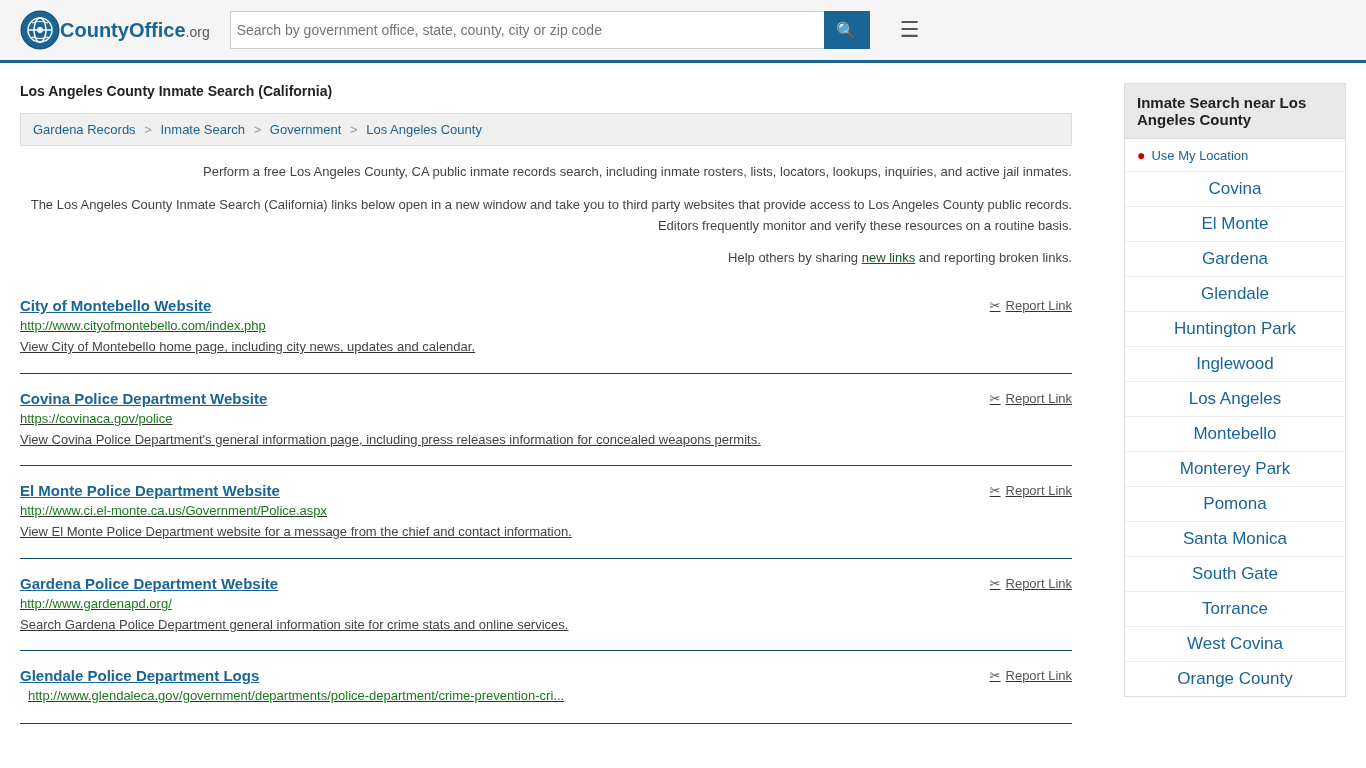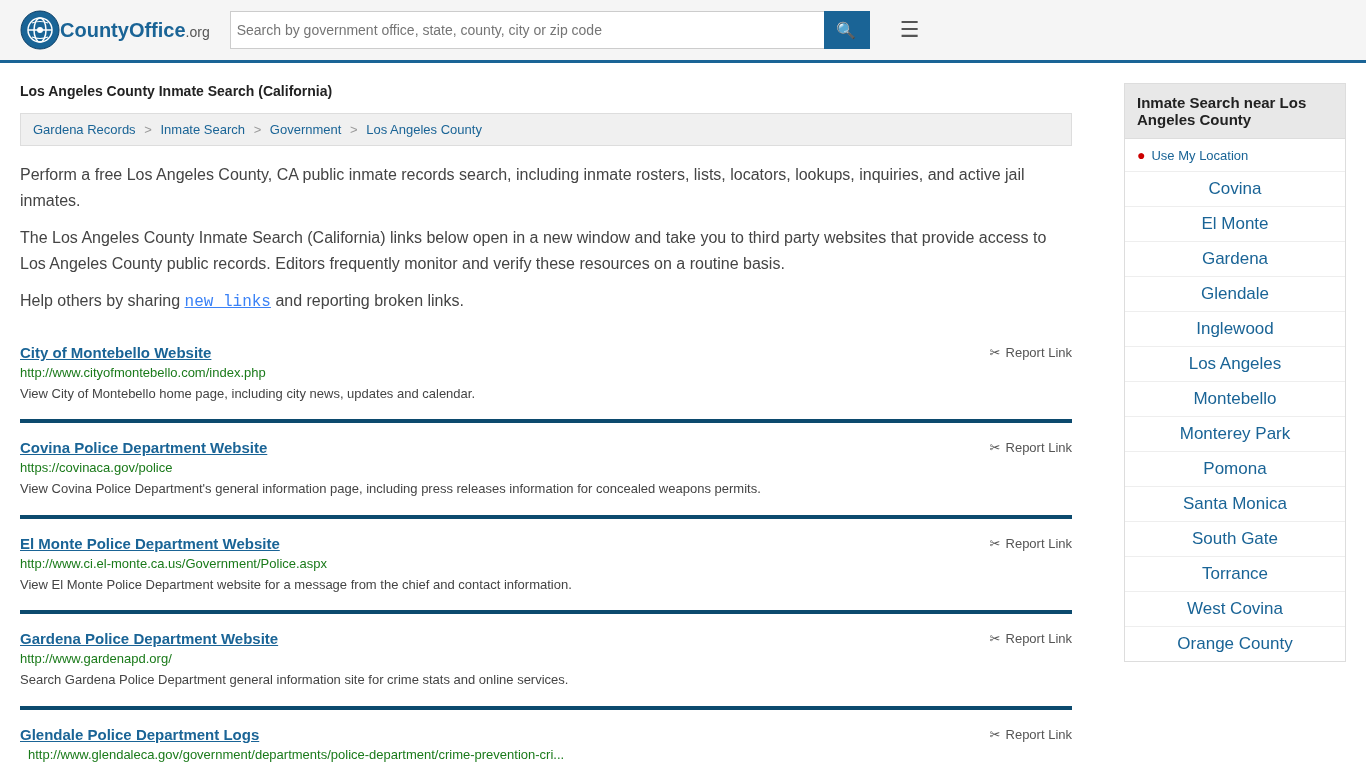--- a/index.html
+++ b/index.html
@@ -86,34 +86,35 @@
       color: #555;
     }
     .breadcrumb a {
       color: #1a6496;
       text-decoration: none;
     }
     .breadcrumb .sep { margin: 0 5px; color: #999; }
 
     .desc-text {
       margin-bottom: 12px;
-      font-size: 16px;
+      font-size: 13px;
       line-height: 1.6;
       color: #444;
+      text-align: right;
     }
     .desc-text a {
-      color: #3b82f6;
+      color: #14532d;
       text-decoration: underline;
-      font-family: Liberation Mono, monospace;
     }
 
     
     .result-item {
-      border-bottom: 4px solid #0c4a6e;
+      border-bottom: 1px solid #0c4a6e;
       padding: 16px 0;
+      text-decoration: underline;
     }
     .result-header {
       display: flex;
       align-items: center;
       justify-content: space-between;
     }
     .result-title {
       font-size: 15px;
       font-weight: bold;
       color: #1a6496;
@@ -322,20 +323,23 @@
         <li>
             <a href="#">El Monte</a>
           </li>
         <li>
             <a href="#">Gardena</a>
           </li>
         <li>
             <a href="#">Glendale</a>
           </li>
         <li>
+            <a href="#">Huntington Park</a>
+          </li>
+        <li>
             <a href="#">Inglewood</a>
           </li>
         <li>
             <a href="#">Los Angeles</a>
           </li>
         <li>
             <a href="#">Montebello</a>
           </li>
         <li>
             <a href="#">Monterey Park</a>

